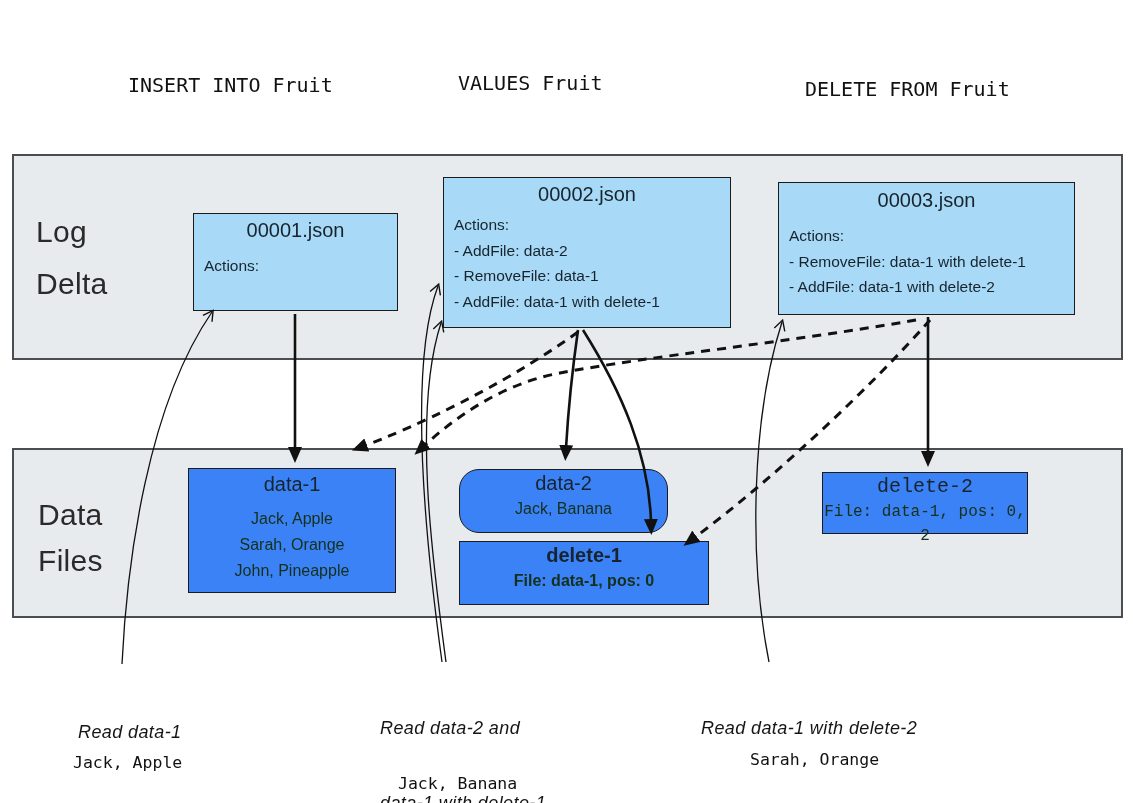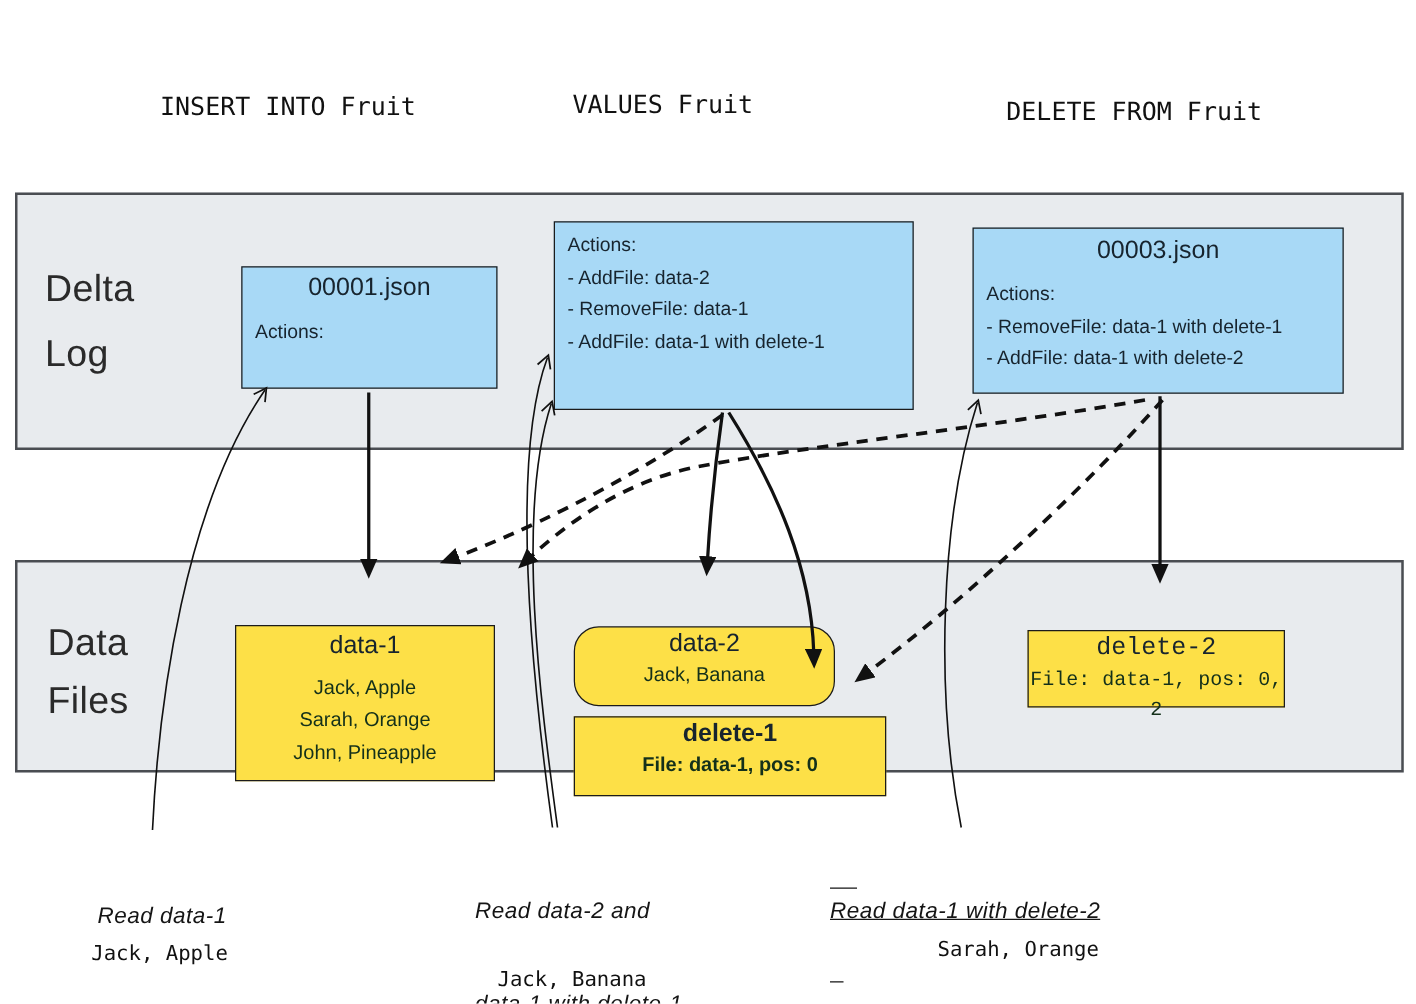--- a/index.html
+++ b/index.html
@@ -15,21 +15,21 @@
     position:absolute;background:#e8ebee;border:2px solid #4a4d52;box-sizing:border-box;
   }
   .band-label{
     position:absolute;font-size:30px;color:#2a2a2a;letter-spacing:0.3px;
   }
   .band-label span{display:block;}
   .bx{
     position:absolute;box-sizing:border-box;border:1.6px solid #1b1b1b;
   }
   .logbox{background:#a8d9f6;}
-  .databox{background:#fde047;margin-top:32px;}
+  .databox{background:#3b82f6;}
   .bx-title{
     text-align:center;font-size:20px;color:#17242e;
   }
   .log-body{
     padding:0 10px;font-size:15.5px;line-height:25.5px;color:#17242e;text-align:left;
   }
   .data-rows{
     text-align:center;font-size:16px;line-height:26px;color:#14301a;
   }
   .read-caption{
@@ -58,31 +58,32 @@
     <div>SET Fav = 'Banana'</div>
     <div>WHERE Name = 'Jack'</div>
   </div>
   <div class="sql" style="left:805px;top:17px;">
     <div>DELETE FROM Fruit</div>
     <div>WHERE Name = 'John'</div>
   </div>
 
   <div class="band" style="left:12px;top:154px;width:1111px;height:206px;"></div>
   <div class="band-label" style="left:36px;top:206px;line-height:52px;">
+    <span>Log</span>
     <span>Delta</span>
-    <span>Log</span>
   </div>
 
   <div class="bx logbox" style="left:193px;top:213px;width:205px;height:98px;">
     <div class="bx-title" style="margin-top:5px;">00001.json</div>
     <div class="log-body" style="margin-top:11px;">
       <div>Actions:</div>
     </div>
   </div>
   <div class="bx logbox" style="left:443px;top:177px;width:288px;height:151px;">
+    <div class="bx-title" style="margin-top:5px;">00002.json</div>
     <div class="log-body" style="margin-top:6px;">
       <div>Actions:</div>
       <div>- AddFile: data-2</div>
       <div>- RemoveFile: data-1</div>
       <div>- AddFile: data-1 with delete-1</div>
     </div>
   </div>
   <div class="bx logbox" style="left:778px;top:182px;width:297px;height:133px;">
     <div class="bx-title" style="margin-top:6px;">00003.json</div>
     <div class="log-body" style="margin-top:11px;">
@@ -137,21 +138,21 @@
   <div class="read-caption" style="left:380px;top:666px;">
     <div>Read data-2 and</div>
     <div>data-1 with delete-1</div>
   </div>
   <div class="read-rows" style="left:398px;top:719px;">
     <div>Jack, Banana</div>
     
     
   </div>
 
-  <div class="read-caption" style="left:664px;top:666px;text-decoration:underline;">
+  <div class="read-caption" style="left:701px;top:666px;">
     <div>Read data-1 with delete-2</div>
   </div>
   <div class="read-rows" style="left:750px;top:695px;">
     <div>Sarah, Orange</div>
   </div>
 
   <svg id="arrows" width="1133" height="803" viewBox="0 0 1133 803">
     <defs>
       <marker id="tri" markerUnits="userSpaceOnUse" markerWidth="17" markerHeight="14" refX="3" refY="7" orient="auto">
         <path d="M0,0 L16,7 L0,14 Z" fill="#111"></path>

